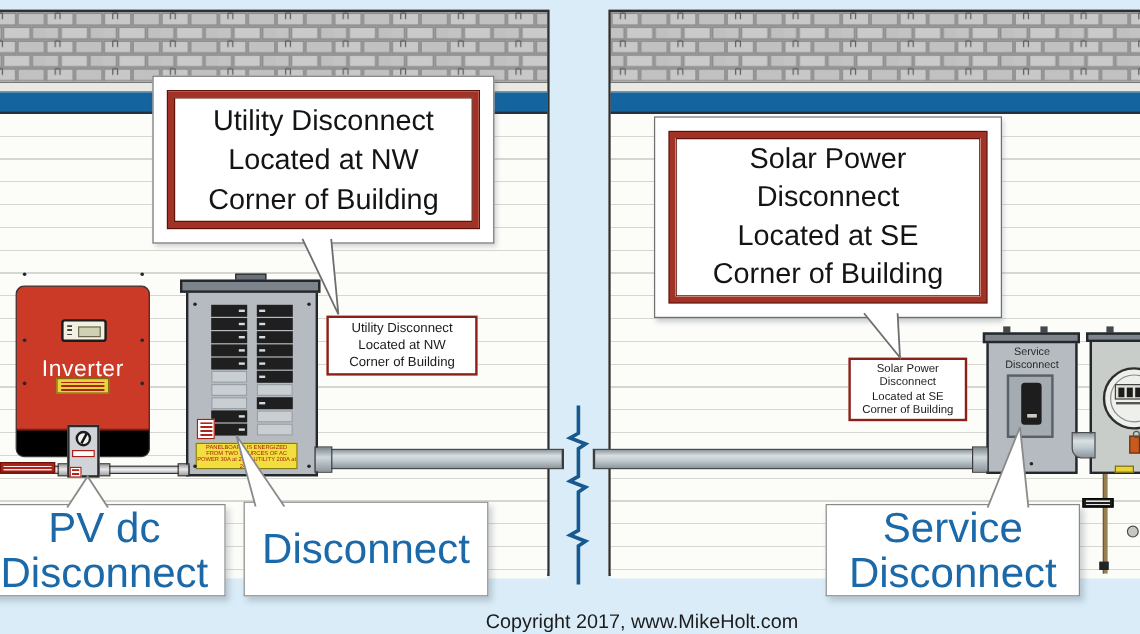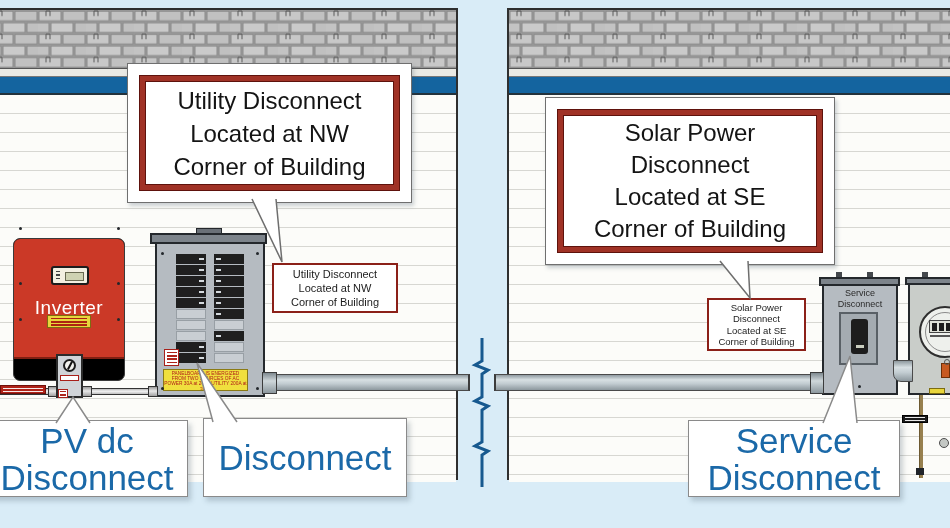--- a/index.html
+++ b/index.html
@@ -274,14 +274,15 @@
 
   <svg class="overlay-svg" width="950" height="528">
     <path d="M482,338 L482,361 L475,365 L488,370 L482,374 L482,397 L475,401 L488,406 L482,410 L482,442 L475,446 L488,451 L482,455 L482,487" fill="none" stroke="#17598f" stroke-width="3"></path>
     <path d="M252,199 L282,262 L276,199" fill="#ffffff" stroke="#6e6e6e" stroke-width="1.5"></path>
     <path d="M720,261 L750,298 L748,261" fill="#ffffff" stroke="#6e6e6e" stroke-width="1.5"></path>
     <path d="M56,423 L73,397 L90,423" fill="#ffffff" stroke="#8a8a8a" stroke-width="1.5"></path>
     <path d="M213,422 L197,363 L237,422" fill="#ffffff" stroke="#8a8a8a" stroke-width="1.5"></path>
     <path d="M823,423 L850,356 L857,423" fill="#ffffff" stroke="#8a8a8a" stroke-width="1.5"></path>
   </svg>
 
+  <div class="copyright">Copyright 2017,  www.MikeHolt.com</div>
 
 </div>
 
 </body></html>

